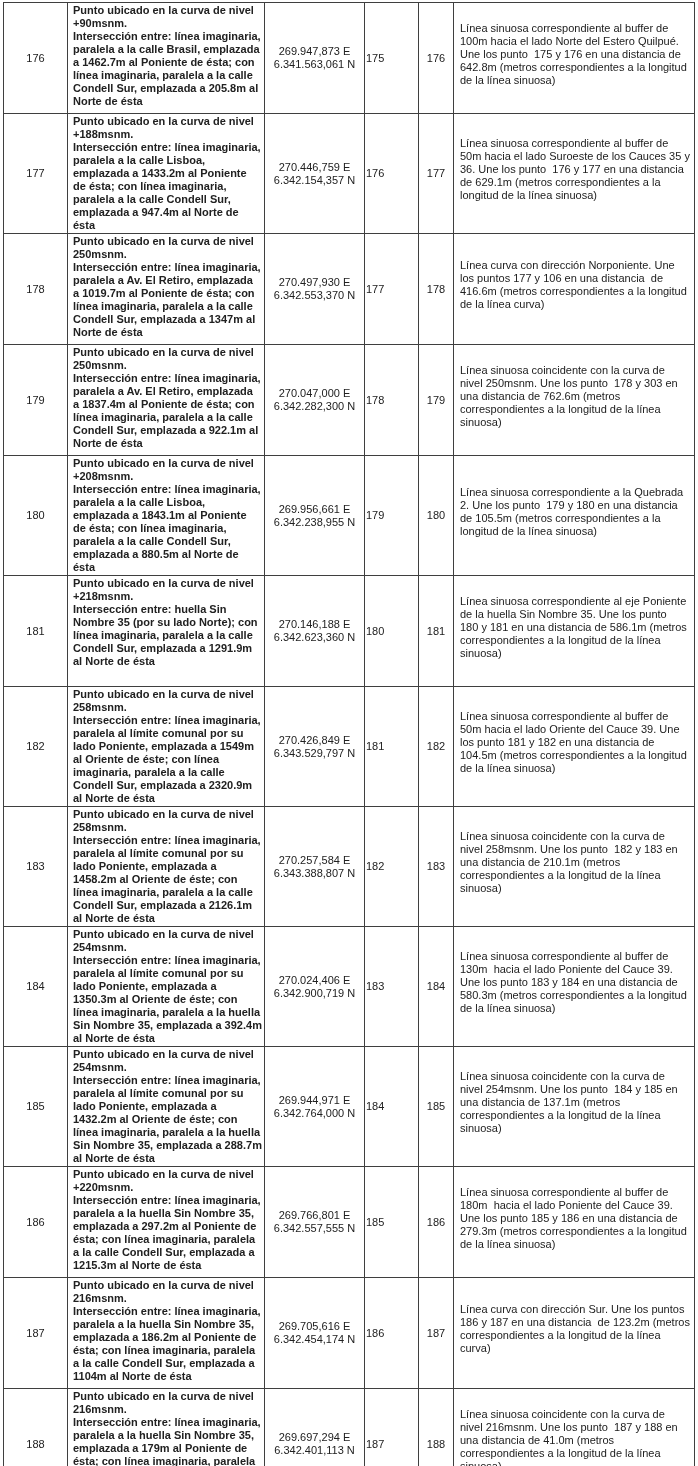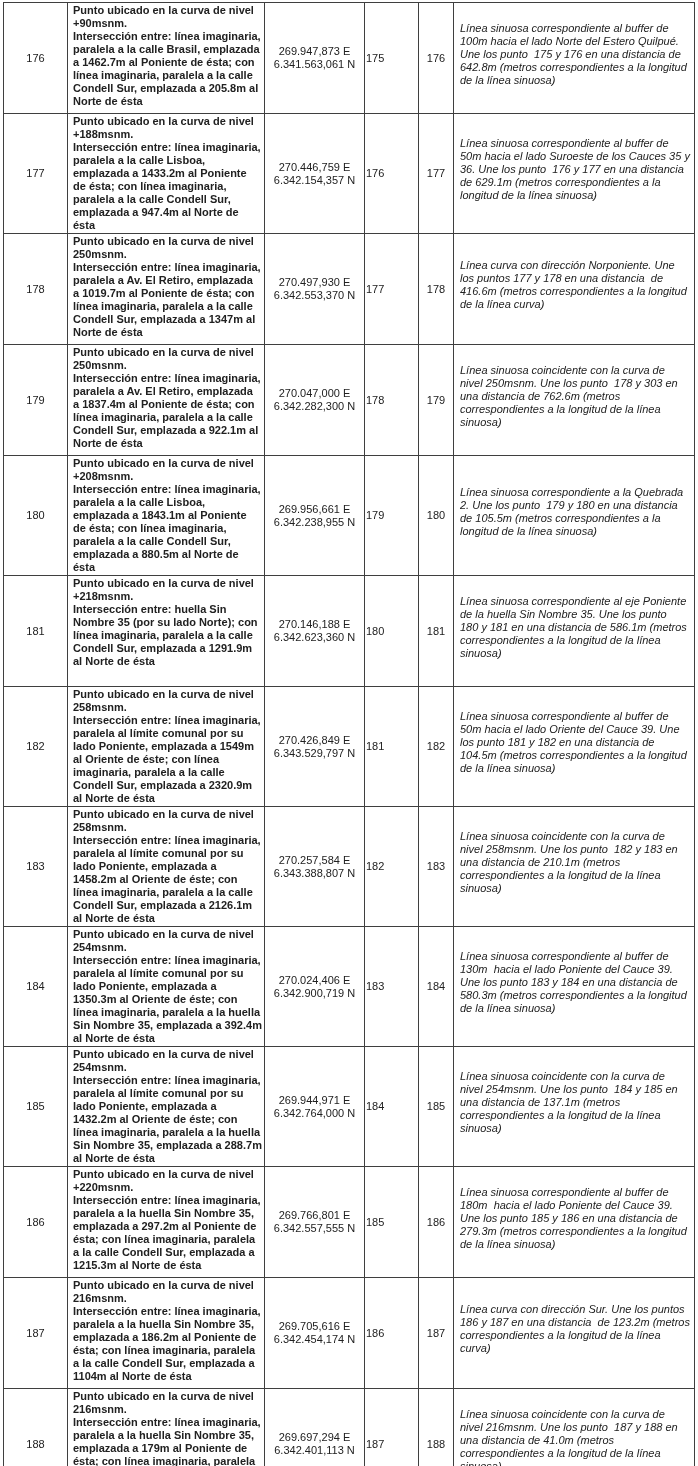--- a/index.html
+++ b/index.html
@@ -61,21 +61,20 @@
   td.c-to {
     width: 35px;
     text-align: center;
     vertical-align: middle;
   }
   td.c-line {
     width: 241px;
     vertical-align: middle;
     padding: 2px 4px 10px 6px;
     white-space: pre-wrap;
-    font-style: italic;
   }
   tr.sliver-row td {
     height: 38px;
     border-top: 1px solid #3f3f3f;
   }
 </style>
 </head>
 <body>
 
 <div class="doc-page">
@@ -107,21 +106,21 @@
 
   <tr>
     <td class="c-num">178</td>
     <td class="c-desc">Punto ubicado en la curva de nivel
 250msnm.
 Intersección entre: línea imaginaria, paralela a Av. El Retiro, emplazada a 1019.7m al Poniente de ésta; con línea imaginaria, paralela a la calle Condell Sur, emplazada a 1347m al Norte de ésta</td>
     <td class="c-coord">270.497,930 E
 6.342.553,370 N</td>
     <td class="c-from">177</td>
     <td class="c-to">178</td>
-    <td class="c-line">Línea curva con dirección Norponiente. Une los puntos 177 y 178 en una distancia  de 416.6m (metros correspondientes a la longitud de la línea curva)</td>
+    <td class="c-line">Línea curva con dirección Norponiente. Une los puntos 177 y 106 en una distancia  de 416.6m (metros correspondientes a la longitud de la línea curva)</td>
   </tr>
 
   <tr>
     <td class="c-num">179</td>
     <td class="c-desc">Punto ubicado en la curva de nivel
 250msnm.
 Intersección entre: línea imaginaria, paralela a Av. El Retiro, emplazada a 1837.4m al Poniente de ésta; con línea imaginaria, paralela a la calle Condell Sur, emplazada a 922.1m al Norte de ésta</td>
     <td class="c-coord">270.047,000 E
 6.342.282,300 N</td>
     <td class="c-from">178</td>

